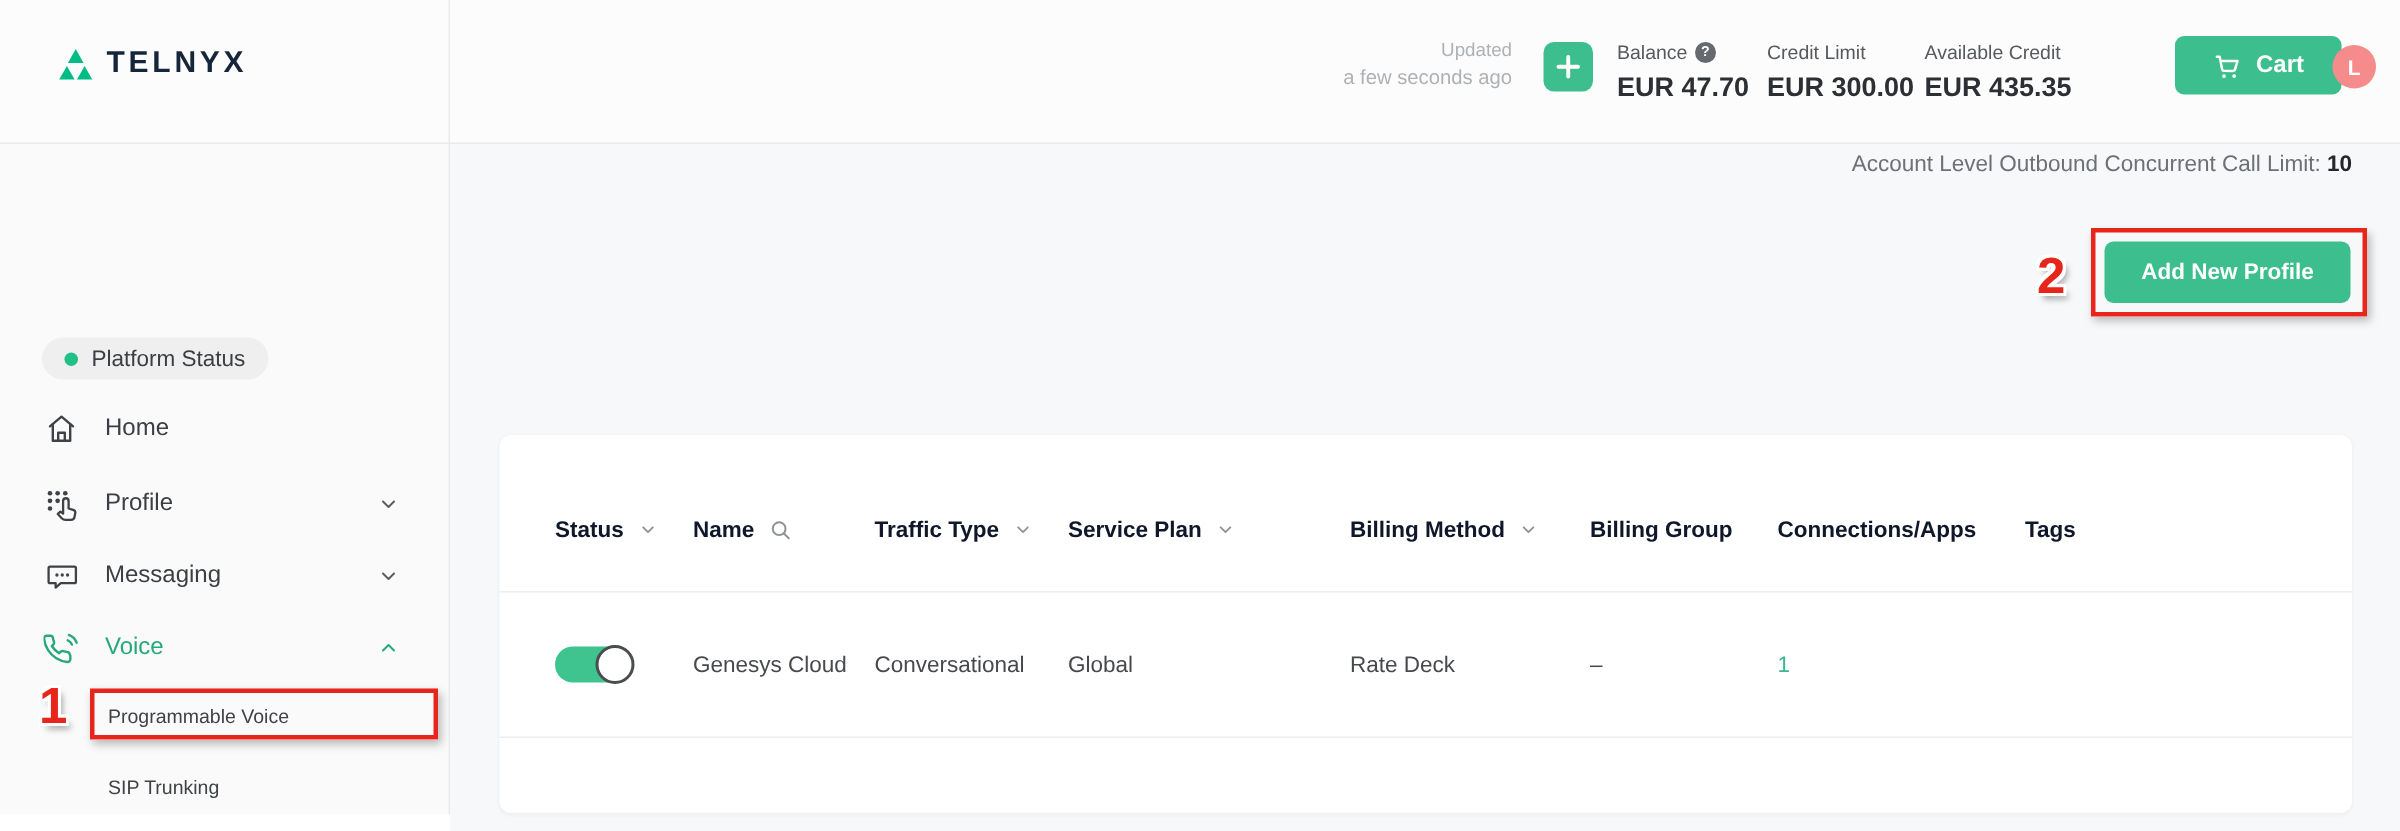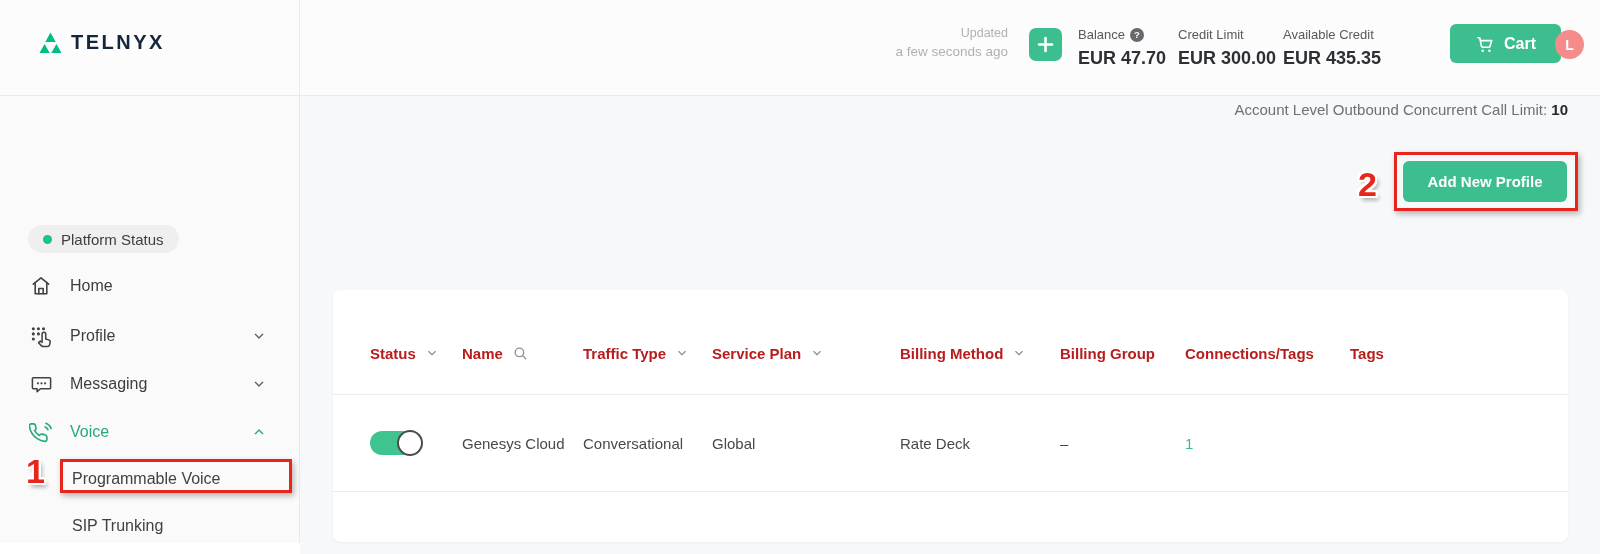--- a/index.html
+++ b/index.html
@@ -45,21 +45,21 @@
   .sidebar { position:absolute; left:0; top:96px; width:299px; height:447px; background:#fafafa; }
   .ps-pill { position:absolute; left:28px; top:129px; height:28px; padding:0 15px; border-radius:14px;
     background:#efefef; display:flex; align-items:center; gap:9px; font-size:15px; color:#3b3e42; cursor:pointer; }
   .ps-dot { width:9px; height:9px; border-radius:50%; background:#21c087; }
 
   .side-item { position:absolute; left:0; width:299px; height:34px; display:flex; align-items:center; cursor:pointer; }
   .side-item .ic { position:absolute; left:28px; width:26px; display:flex; justify-content:center; }
   .side-item .txt { position:absolute; left:70px; font-size:16px; color:#3b3e42; }
   .side-item .chev { position:absolute; right:32px; display:flex; }
   .side-item.green .txt { color:#29a87e; }
-  .sub-item { position:absolute; left:72px; font-size:16px; color:#3f4246; cursor:pointer; }
+  .sub-item { position:absolute; left:72px; font-size:13px; color:#3f4246; cursor:pointer; }
 
   
   .main-bg { position:absolute; left:300px; top:96px; width:1300px; height:458px; background:#f7f8fa; }
   .call-limit { position:absolute; right:32px; top:101px; font-size:15px; color:#6d7074; }
   .call-limit b { color:#26282c; }
   .page-title { position:absolute; left:333px; top:142px; font-size:24px; font-weight:700; color:#1d2024; }
   .page-sub { position:absolute; left:333px; top:188px; font-size:15.5px; color:#7a7d81; }
 
   .add-btn { position:absolute; left:1403px; top:161px; width:164px; height:41px; border-radius:6px;
     background:#3cbe8e; color:#fff; font-size:15px; font-weight:600; display:flex; align-items:center;
@@ -75,21 +75,21 @@
     -2px 0 0 #fff,2px 0 0 #fff,0 2px 0 #fff,0 -2px 0 #fff,3px 4px 4px rgba(0,0,0,.35); }
   .anno-num1 { left:26px; top:452px; }
   .anno-num2 { left:1358px; top:165px; }
 
   
   .card { position:absolute; left:333px; top:290px; width:1235px; height:252px; background:#fff;
     border-radius:8px; box-shadow:0 1px 3px rgba(20,30,40,.05); }
   .tgrid { display:grid; grid-template-columns:92px 121px 129px 188px 160px 125px 165px 80px 1fr;
     align-items:center; padding-left:37px; }
   .thead { height:105px; padding-top:22px; border-bottom:1px solid #ececee; }
-  .th { font-size:15px; font-weight:700; color:#b91c1c; display:flex; align-items:center; gap:9px; }
+  .th { font-size:15px; font-weight:700; color:#0f172a; display:flex; align-items:center; gap:9px; }
   .trow { height:97px; border-bottom:1px solid #ececee; }
   .td { font-size:15px; color:#47494d; }
   .td.green { color:#3cb98c; }
   .actions { display:flex; justify-content:flex-end; gap:16px; padding-right:85px; }
   .icon-btn { width:22px; height:22px; display:flex; align-items:center; justify-content:center; cursor:pointer; }
 
   .toggle { width:52px; height:24px; border-radius:12px; background:#3fc48f; position:relative; cursor:pointer; }
   .toggle .knob { position:absolute; right:-1px; top:-1px; width:26px; height:26px; border-radius:50%;
     background:#fff; border:2px solid #4a4d50; }
 </style>
@@ -297,21 +297,21 @@
         <span style="display:flex;">
           <svg width="14" height="14" viewBox="0 0 24 24" fill="none" stroke="#8f9296" stroke-width="2.1" stroke-linecap="round" stroke-linejoin="round">
               <path d="M6.5 9.5 12 15l5.5-5.5"></path>
             </svg>
         </span>
       </div>
       <div class="th">
         <span>Billing Group</span>
       </div>
       <div class="th">
-        <span>Connections/Tags</span>
+        <span>Connections/Apps</span>
       </div>
       <div class="th">
         <span>Tags</span>
       </div>
       <div class="th"></div>
     </div>
 
     <div class="tgrid trow">
       <div class="td">
         <div class="toggle">

